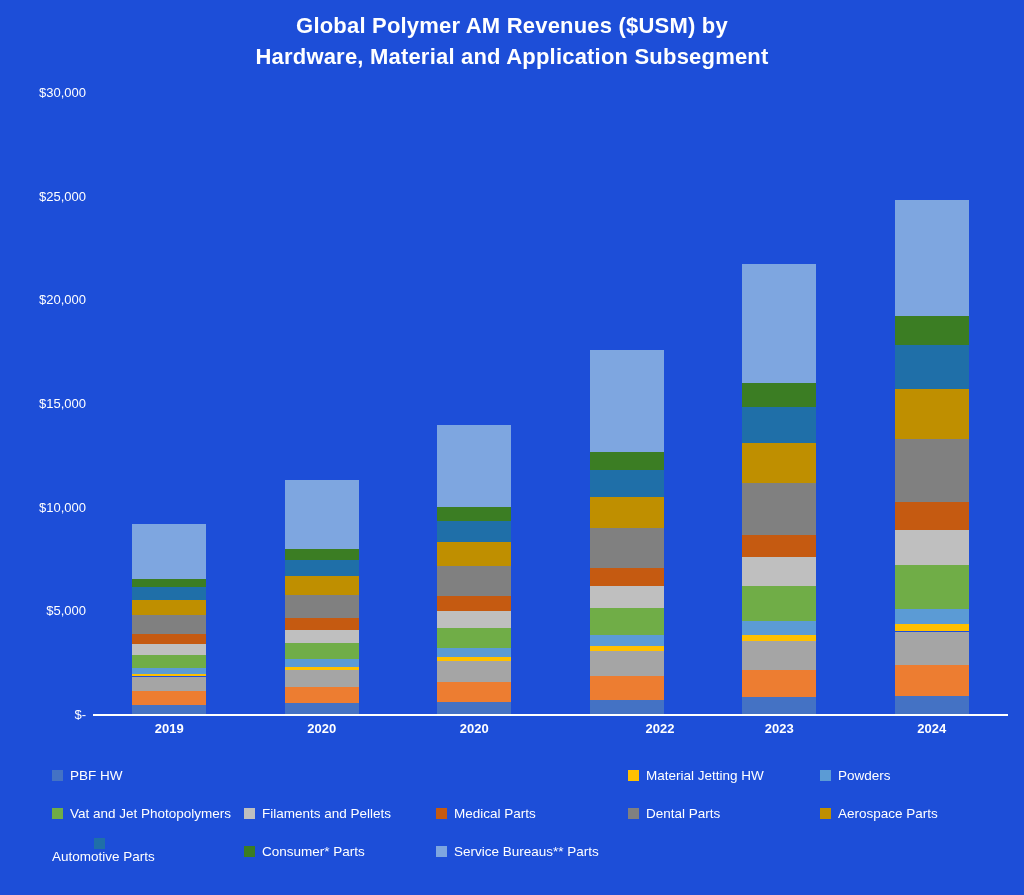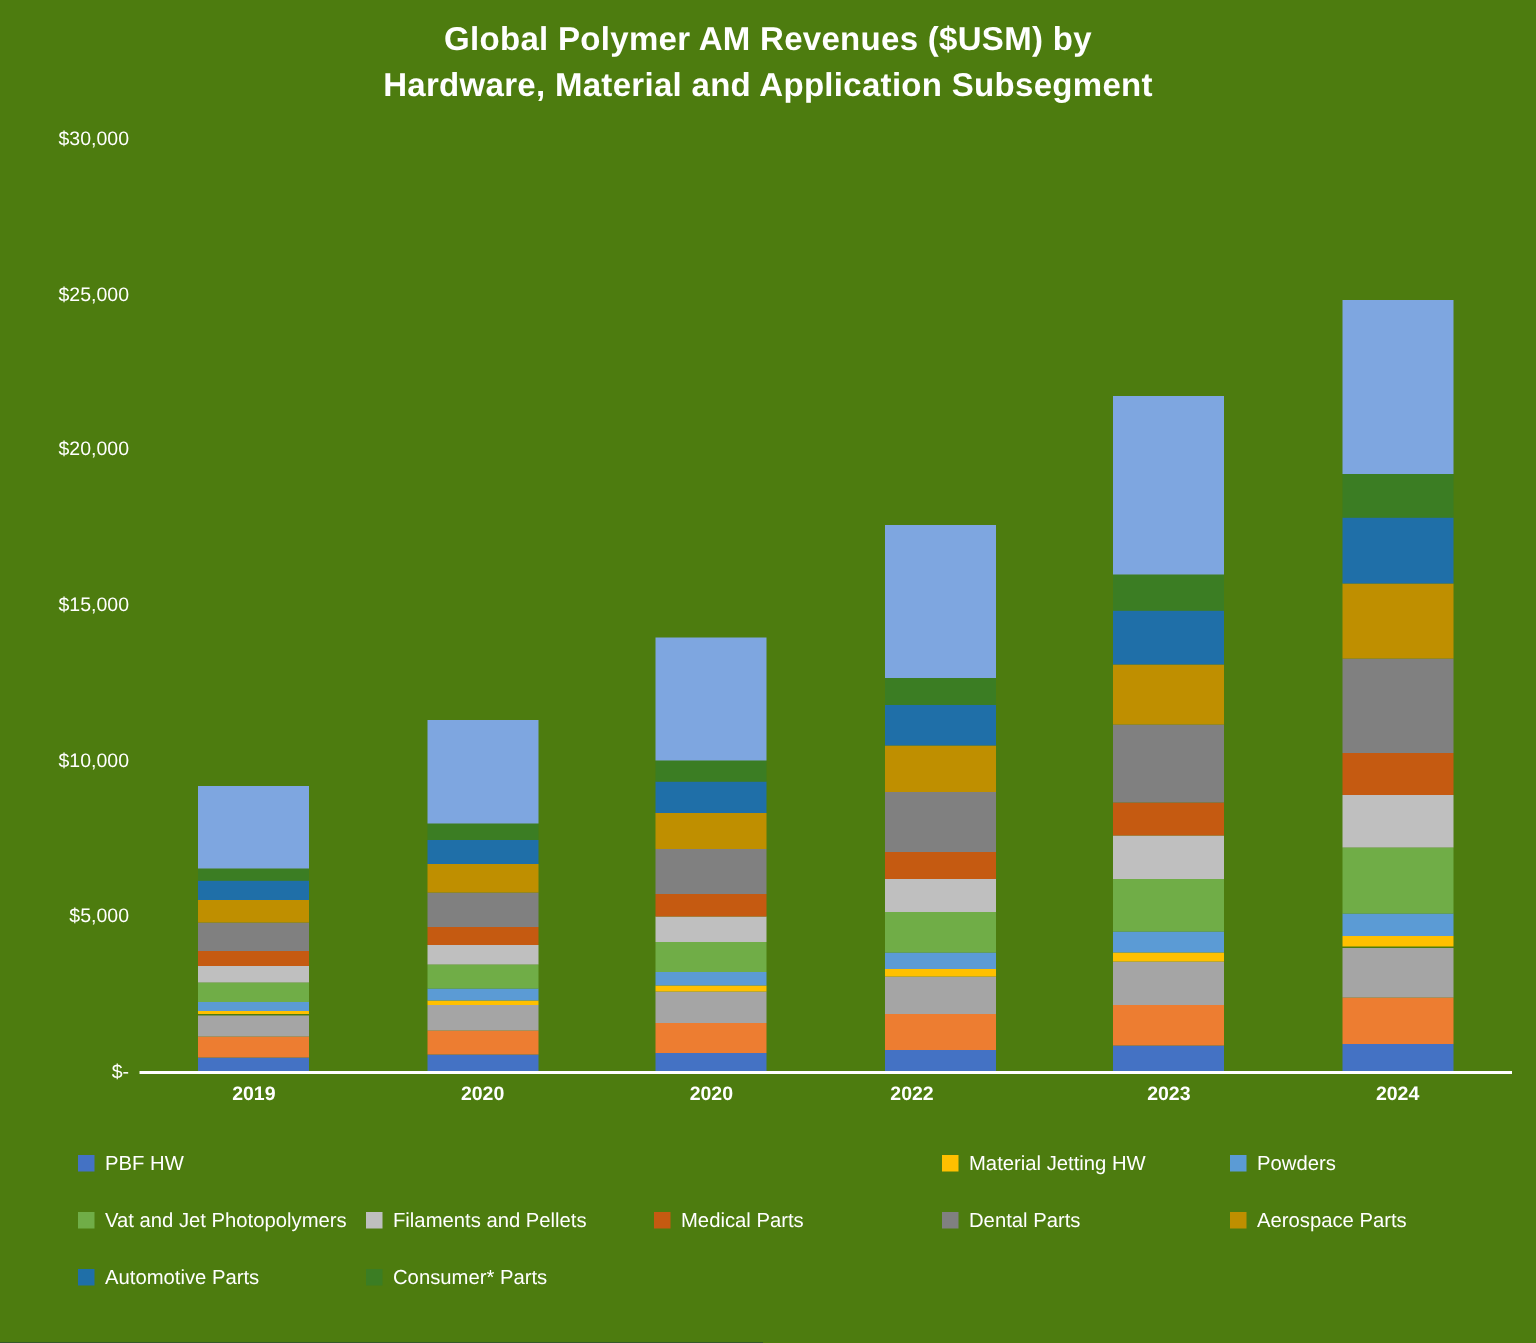--- a/index.html
+++ b/index.html
@@ -13,21 +13,21 @@
     font-family: "Liberation Sans", sans-serif;
     color: #ffffff;
     overflow: hidden;
     position: relative;
   }
   #chart-root {
     position: absolute;
     left: 0; top: 0;
     width: 1024px;
     height: 895px;
-    background: #4d7c0f;
+    background: #1d4ed8;
   }
 
   
   .chart-title {
     position: absolute;
     left: 0;
     top: 10px;
     width: 1024px;
     text-align: center;
     font-size: 22px;
@@ -228,21 +228,21 @@
         <div class="bar-seg" style="height: 116.107px; bottom: 398.287px; background: rgb(126, 166, 224);"></div>
       </div>
     </div>
 
   <div class="x-axis-line"></div>
 
   <div id="x-ticks">
       <div class="x-tick" style="left: 109.25px;">2019</div>
       <div class="x-tick" style="left: 261.75px;">2020</div>
       <div class="x-tick" style="left: 414.25px;">2020</div>
-      <div class="x-tick" style="left: 548px;">2022</div>
+      <div class="x-tick" style="left: 600px;">2022</div>
       <div class="x-tick" style="left: 719.25px;">2023</div>
       <div class="x-tick" style="left: 871.75px;">2024</div>
     </div>
 
   <div class="legend" id="legend">
       <div class="legend-row" style="top: 0px;">
         <div class="legend-item" style="left: 0px;">
           <span class="legend-swatch" style="background: rgb(68, 114, 196);"></span>
           <span class="legend-label">PBF HW</span>
         </div>
@@ -271,24 +271,28 @@
         <div class="legend-item" style="left: 576px;">
           <span class="legend-swatch" style="background: rgb(128, 128, 128);"></span>
           <span class="legend-label">Dental Parts</span>
         </div>
         <div class="legend-item" style="left: 768px;">
           <span class="legend-swatch" style="background: rgb(191, 143, 0);"></span>
           <span class="legend-label">Aerospace Parts</span>
         </div>
       </div>
       <div class="legend-row" style="top: 76px;">
-        <div class="legend-item" style="left: 0px;">
+        <div class="legend-item" style="left: 0px; flex-direction: column;">
           <span class="legend-swatch" style="background: rgb(31, 111, 168);"></span>
           <span class="legend-label">Automotive Parts</span>
         </div>
         <div class="legend-item" style="left: 192px; text-align: center;">
           <span class="legend-swatch" style="background: rgb(59, 125, 35);"></span>
           <span class="legend-label">Consumer* Parts</span>
         </div>
+        <div class="legend-item" style="left: 384px;">
+          <span class="legend-swatch" style="background: rgb(126, 166, 224);"></span>
+          <span class="legend-label">Service Bureaus** Parts</span>
+        </div>
       </div>
     </div>
 
 </div>
 
 </body></html>

